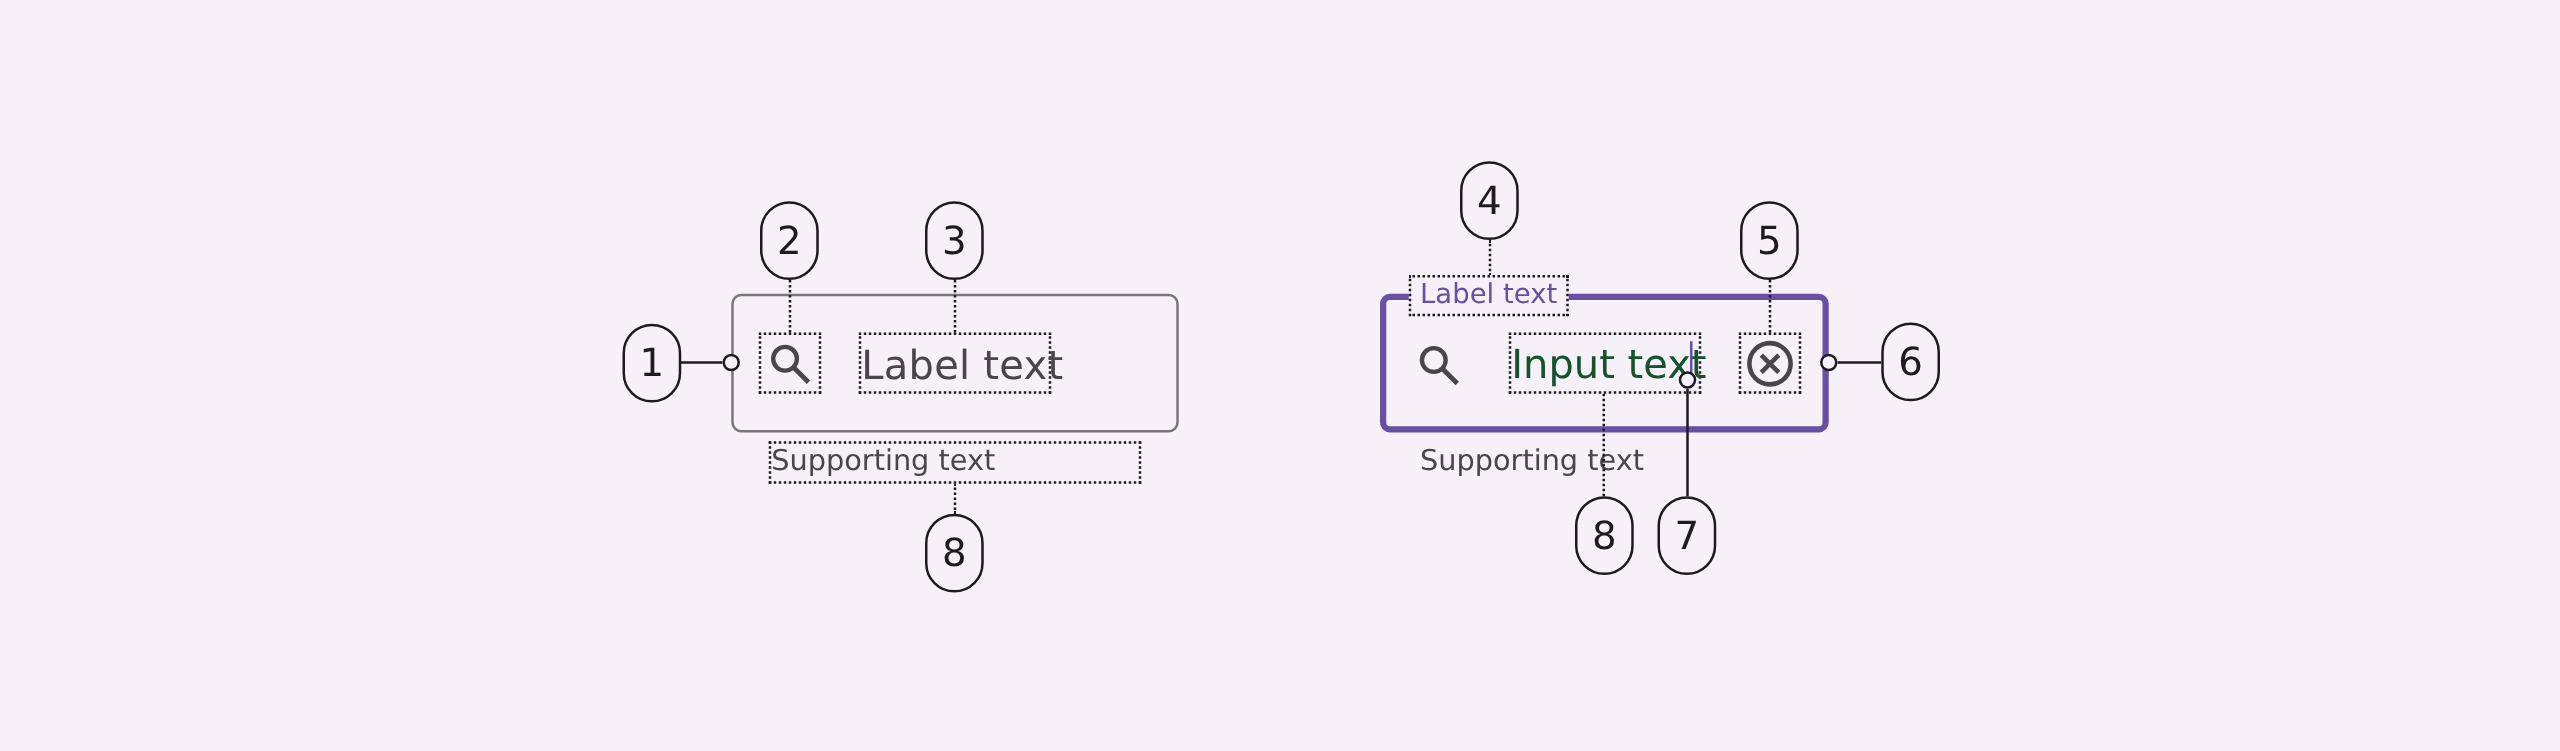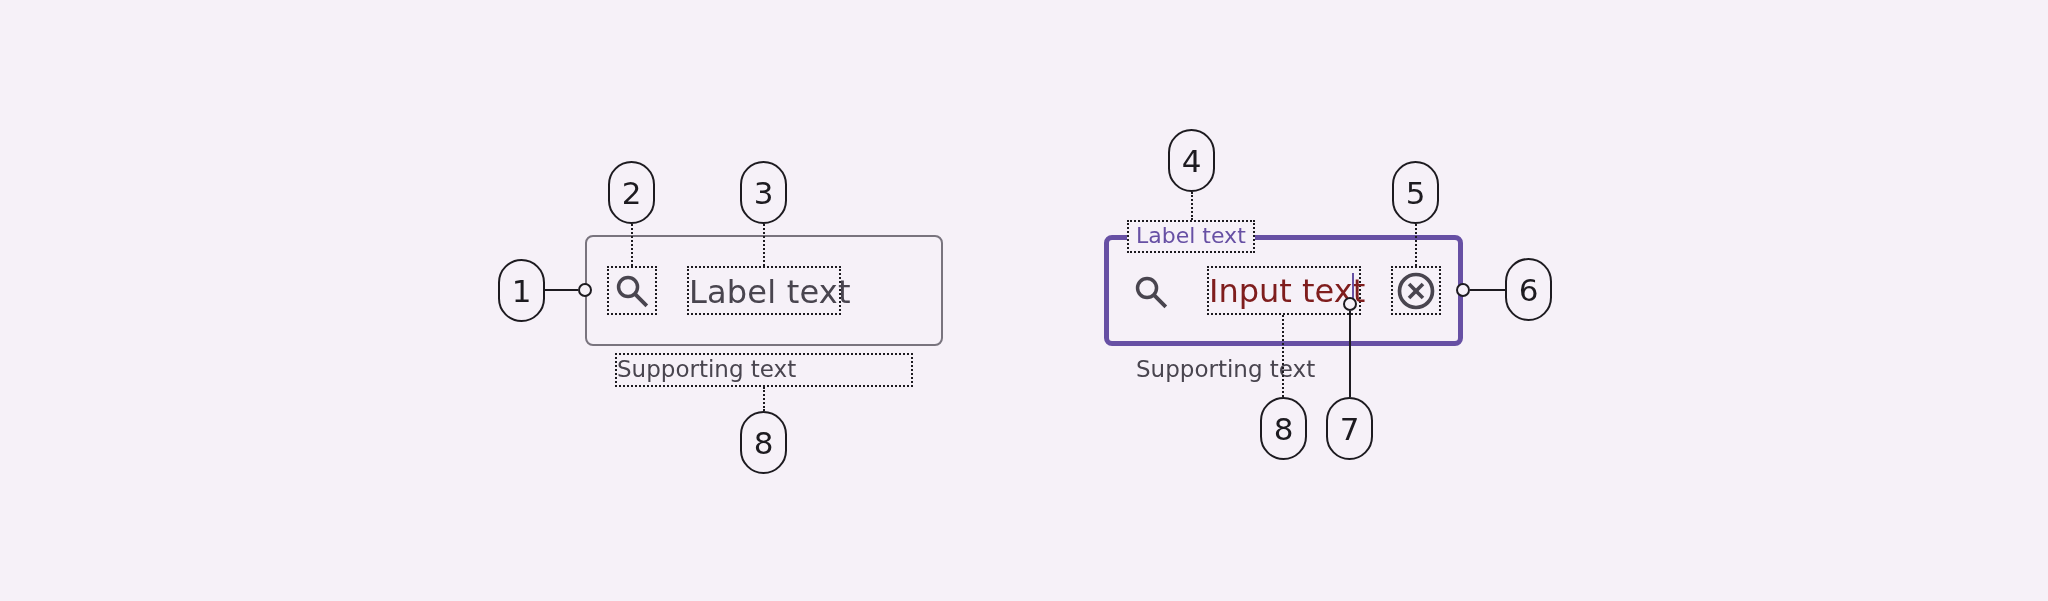--- a/index.html
+++ b/index.html
@@ -58,21 +58,21 @@
 <div class="abs" style="left:1127px; top:228px; width:128px; height:14px; background:#F6F1F8;"></div>
 <div class="dotbox" style="left:1127px; top:220px; width:128px; height:33px;"></div>
 <div class="txt" style="left:1136px; top:225px; font-size:22px; color:#6750A4; font-family:'DejaVu Sans',sans-serif;">Label text</div>
 
 <svg class="abs" style="left:1132px; top:273px;" width="38" height="38" viewBox="0 0 24 24">
   <circle cx="9.5" cy="9.5" r="6" fill="none" stroke="#49454F" stroke-width="2.2"></circle>
   <line x1="14" y1="14" x2="20.5" y2="20.5" stroke="#49454F" stroke-width="2.4" stroke-linecap="square"></line>
 </svg>
 
 <div class="dotbox" style="left:1207px; top:266px; width:154px; height:49px;"></div>
-<div class="txt" style="left:1209px; top:275px; font-size:32px; color:#7f1d1d; font-family:'DejaVu Sans',sans-serif;">Input text</div>
+<div class="txt" style="left:1209px; top:275px; font-size:32px; color:#14532d; font-family:'DejaVu Sans',sans-serif;">Input text</div>
 <div class="abs" style="left:1352px; top:273px; width:2px; height:30px; background:#6750A4;"></div>
 
 <div class="dotbox" style="left:1391px; top:266px; width:50px; height:49px;"></div>
 <svg class="abs" style="left:1394px; top:269px;" width="44" height="44" viewBox="0 0 24 24">
   <circle cx="12" cy="12" r="9" fill="none" stroke="#49454F" stroke-width="2"></circle>
   <line x1="8.2" y1="8.2" x2="15.8" y2="15.8" stroke="#49454F" stroke-width="2"></line>
   <line x1="15.8" y1="8.2" x2="8.2" y2="15.8" stroke="#49454F" stroke-width="2"></line>
 </svg>
 
 <div class="txt" style="left:1136px; top:358px; font-size:23px; color:#49454F; font-family:'DejaVu Sans',sans-serif;">Supporting text</div>

